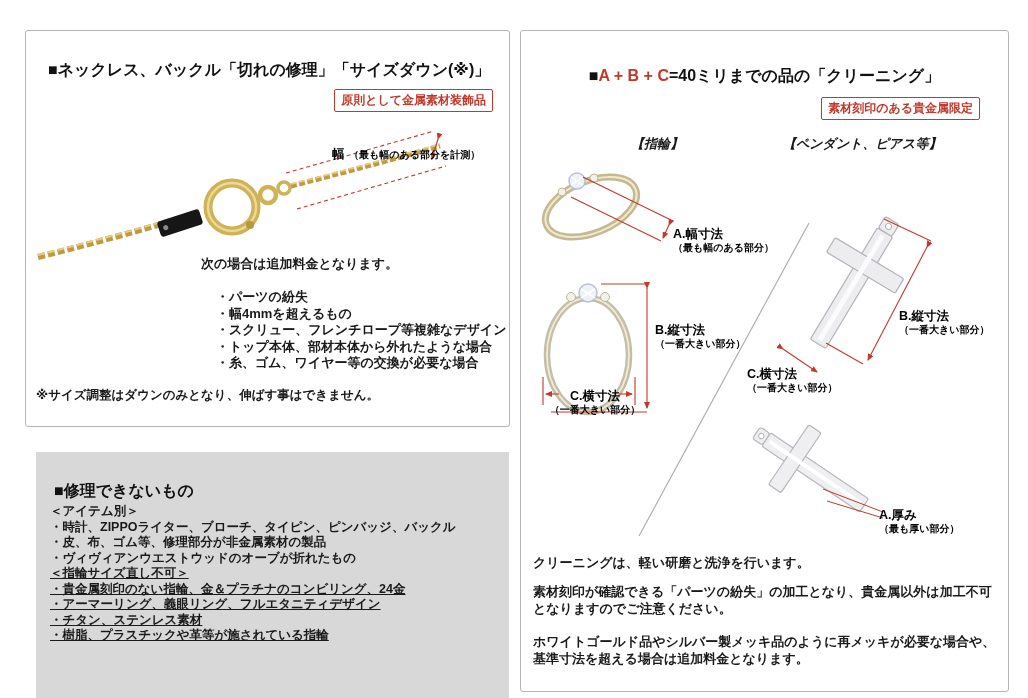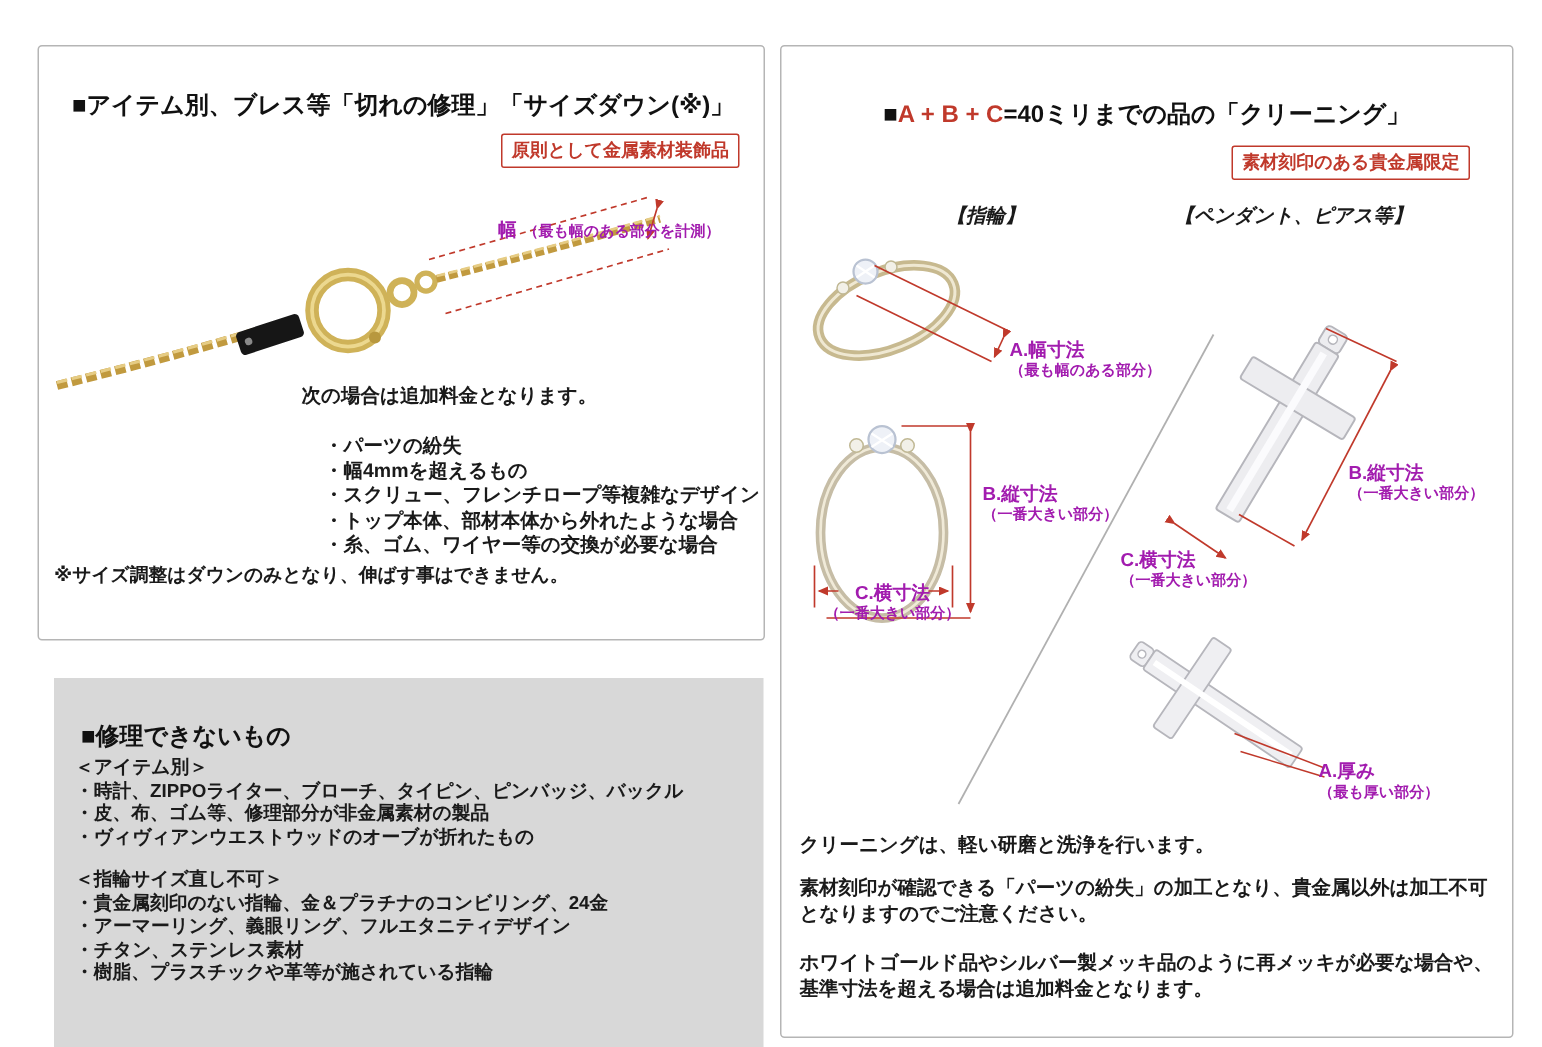--- a/index.html
+++ b/index.html
@@ -12,52 +12,52 @@
   .title{position:absolute;font-size:16px;font-weight:bold;color:#111;white-space:nowrap;}
   .repair-title{left:22px;top:16px;}
   .cleaning-title{left:0;top:22px;width:100%;text-align:center;}
   .cannot-title{left:18px;top:16px;}
   .red{color:#c0392b;}
   .red-tag{position:absolute;border:1px solid #c0392b;color:#c0392b;background:#fff;
            font-size:12px;font-weight:bold;padding:2px 6px;border-radius:2px;white-space:nowrap;}
   .repair-tag{right:16px;top:58px;}
   .cleaning-tag{right:28px;top:66px;}
   .necklace-svg{position:absolute;left:8px;top:98px;width:470px;height:150px;}
-  .dim-label{position:absolute;color:#a21caf;font-weight:bold;line-height:1.2;white-space:nowrap;}
+  .dim-label{position:absolute;color:#000000;font-weight:bold;line-height:1.2;white-space:nowrap;}
   .dim-label .main{font-size:12.5px;}
   .dim-label .sub{display:block;font-size:10px;font-weight:bold;}
   .dim-label .subinline{font-size:10px;font-weight:bold;}
   .necklace-width-label{left:306px;top:112px;}
   .intro{position:absolute;left:175px;top:224px;margin:0;font-size:13px;font-weight:600;text-align:center;}
   .list{list-style:none;margin:0;padding:0;}
   .bullets{position:absolute;left:190px;top:258px;font-size:13px;line-height:16.5px;font-weight:600;}
-  .note{position:absolute;left:10px;top:344px;margin:0;font-size:12.5px;font-weight:bold;}
+  .note{position:absolute;left:10px;top:356px;margin:0;font-size:12.5px;font-weight:bold;}
   .cannot-content{position:absolute;left:14px;top:52px;font-size:12.5px;line-height:15.5px;font-weight:600;}
   .group-label{font-weight:600;}
-  .group + .group{margin-top:13px;}
+  .group + .group{text-decoration:underline;}
   .section-label{position:absolute;font-size:13px;font-weight:bold;white-space:nowrap;font-style:italic;}
   .ring-label{left:110px;top:104px;}
   .pendant-label{left:262px;top:104px;}
   .cleaning-svg{position:absolute;left:0;top:0;width:487px;height:660px;}
   .dim-ring-a{left:152px;top:192px;}
   .dim-ring-b{left:134px;top:288px;}
   .dim-ring-c{left:28px;top:354px;width:92px;text-align:center;}
   .dim-pendant-b{left:378px;top:274px;}
   .dim-pendant-c{left:226px;top:332px;}
   .dim-pendant-a{left:358px;top:473px;}
   .para{position:absolute;left:12px;width:466px;margin:0;font-size:13px;font-weight:600;line-height:17px;}
   .p1{top:523px;} .p2{top:552px;} .p3{top:602px;}
 </style>
 </head>
 <body>
 
 <div class="page">
 
   <section class="panel repair">
-    <h2 class="title repair-title">■アイテム別、ブレス等「切れの修理」「サイズダウン(※)」</h2>
+    <h2 class="title repair-title">■ネックレス、バックル「切れの修理」「サイズダウン(※)」</h2>
     <div class="red-tag repair-tag">原則として金属素材装飾品</div>
 
     <svg class="necklace-svg" viewBox="0 0 470 150" aria-hidden="true">
       <defs>
         <marker id="arL" markerUnits="userSpaceOnUse" markerWidth="9" markerHeight="9" refX="6" refY="3" orient="auto">
           <path d="M0,0 L7,3 L0,6 Z" fill="#c0392b"></path>
         </marker>
       </defs>
 
       <path d="M4,128 C60,114 112,100 150,88" fill="none" stroke="#c19a3f" stroke-width="6" stroke-dasharray="7 3"></path>

